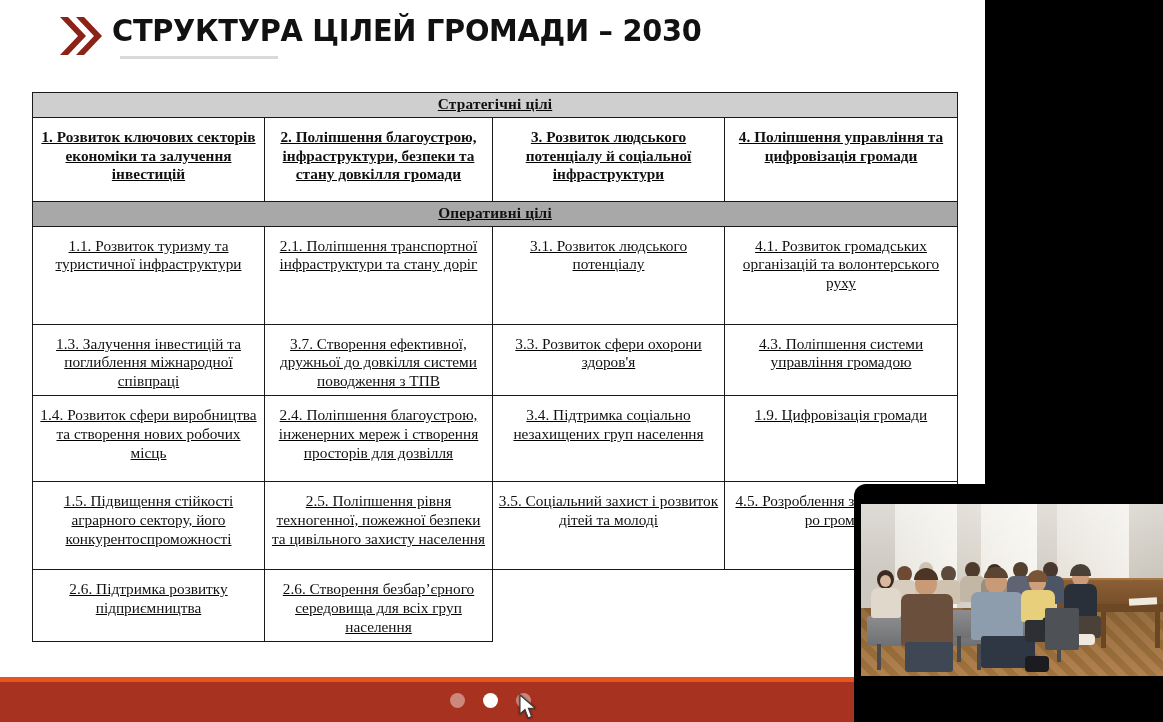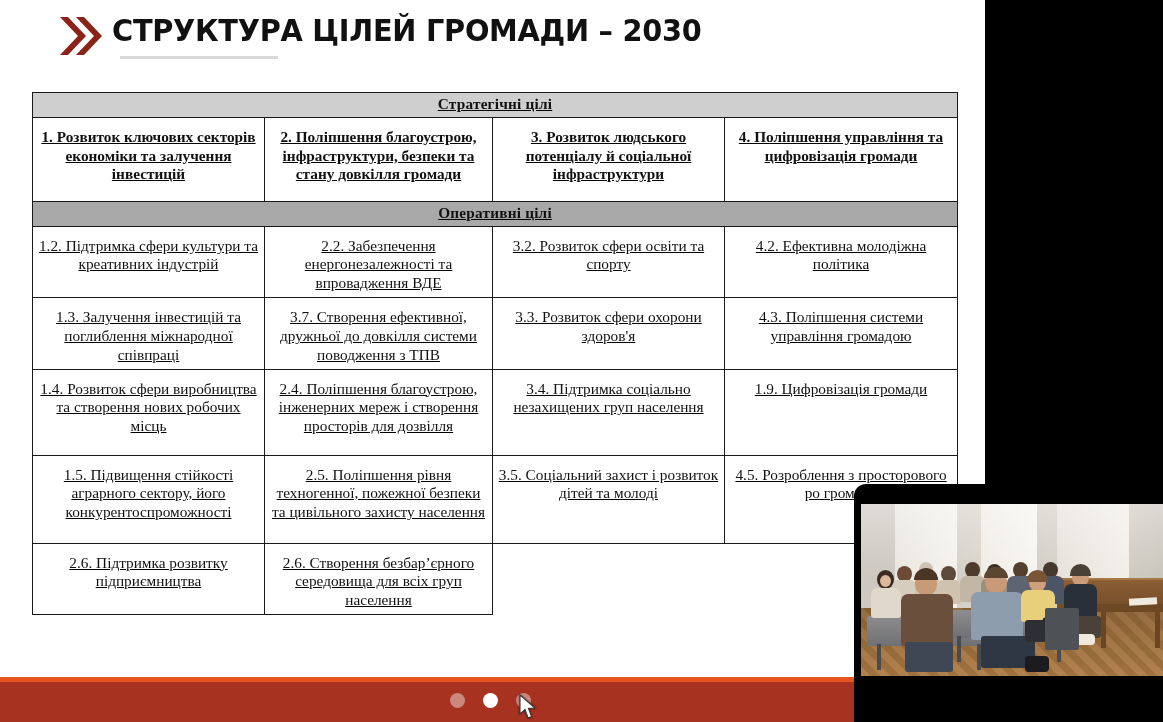--- a/index.html
+++ b/index.html
@@ -288,24 +288,24 @@
           <td class="strategic-cell">1. Розвиток ключових секторів економіки та залучення інвестицій</td>
           <td class="strategic-cell">2. Поліпшення благоустрою, інфраструктури, безпеки та стану довкілля громади</td>
           <td class="strategic-cell">3. Розвиток людського потенціалу й соціальної інфраструктури</td>
           <td class="strategic-cell">4. Поліпшення управління та цифровізація громади</td>
         </tr>
         <tr>
           <td class="band band-oper" colspan="4">Оперативні цілі</td>
         </tr>
 
         <tr>
-          <td class="op-cell r2">1.2. Підтримка сфери культури та креативних індустрій</td>
-          <td class="op-cell r2">2.2. Забезпечення енергонезалежності та впровадження ВДЕ</td>
-          <td class="op-cell r2">3.2. Розвиток сфери освіти та спорту</td>
-          <td class="op-cell r2">4.2. Ефективна молодіжна політика</td>
+          <td class="op-cell r1">1.1. Розвиток туризму та туристичної інфраструктури</td>
+          <td class="op-cell r1">2.1. Поліпшення транспортної інфраструктури та стану доріг</td>
+          <td class="op-cell r1">3.1. Розвиток людського потенціалу</td>
+          <td class="op-cell r1">4.1. Розвиток громадських організацій та волонтерського руху</td>
         </tr>
         <tr>
           <td class="op-cell r3">1.3. Залучення інвестицій та поглиблення міжнародної співпраці</td>
           <td class="op-cell r3">3.7. Створення ефективної, дружньої до довкілля системи поводження з ТПВ</td>
           <td class="op-cell r3">3.3. Розвиток сфери охорони здоров'я</td>
           <td class="op-cell r3">4.3. Поліпшення системи управління громадою</td>
         </tr>
         <tr>
           <td class="op-cell r4">1.4. Розвиток сфери виробництва та створення нових робочих місць</td>
           <td class="op-cell r4">2.4. Поліпшення благоустрою, інженерних мереж і створення просторів для дозвілля</td>

